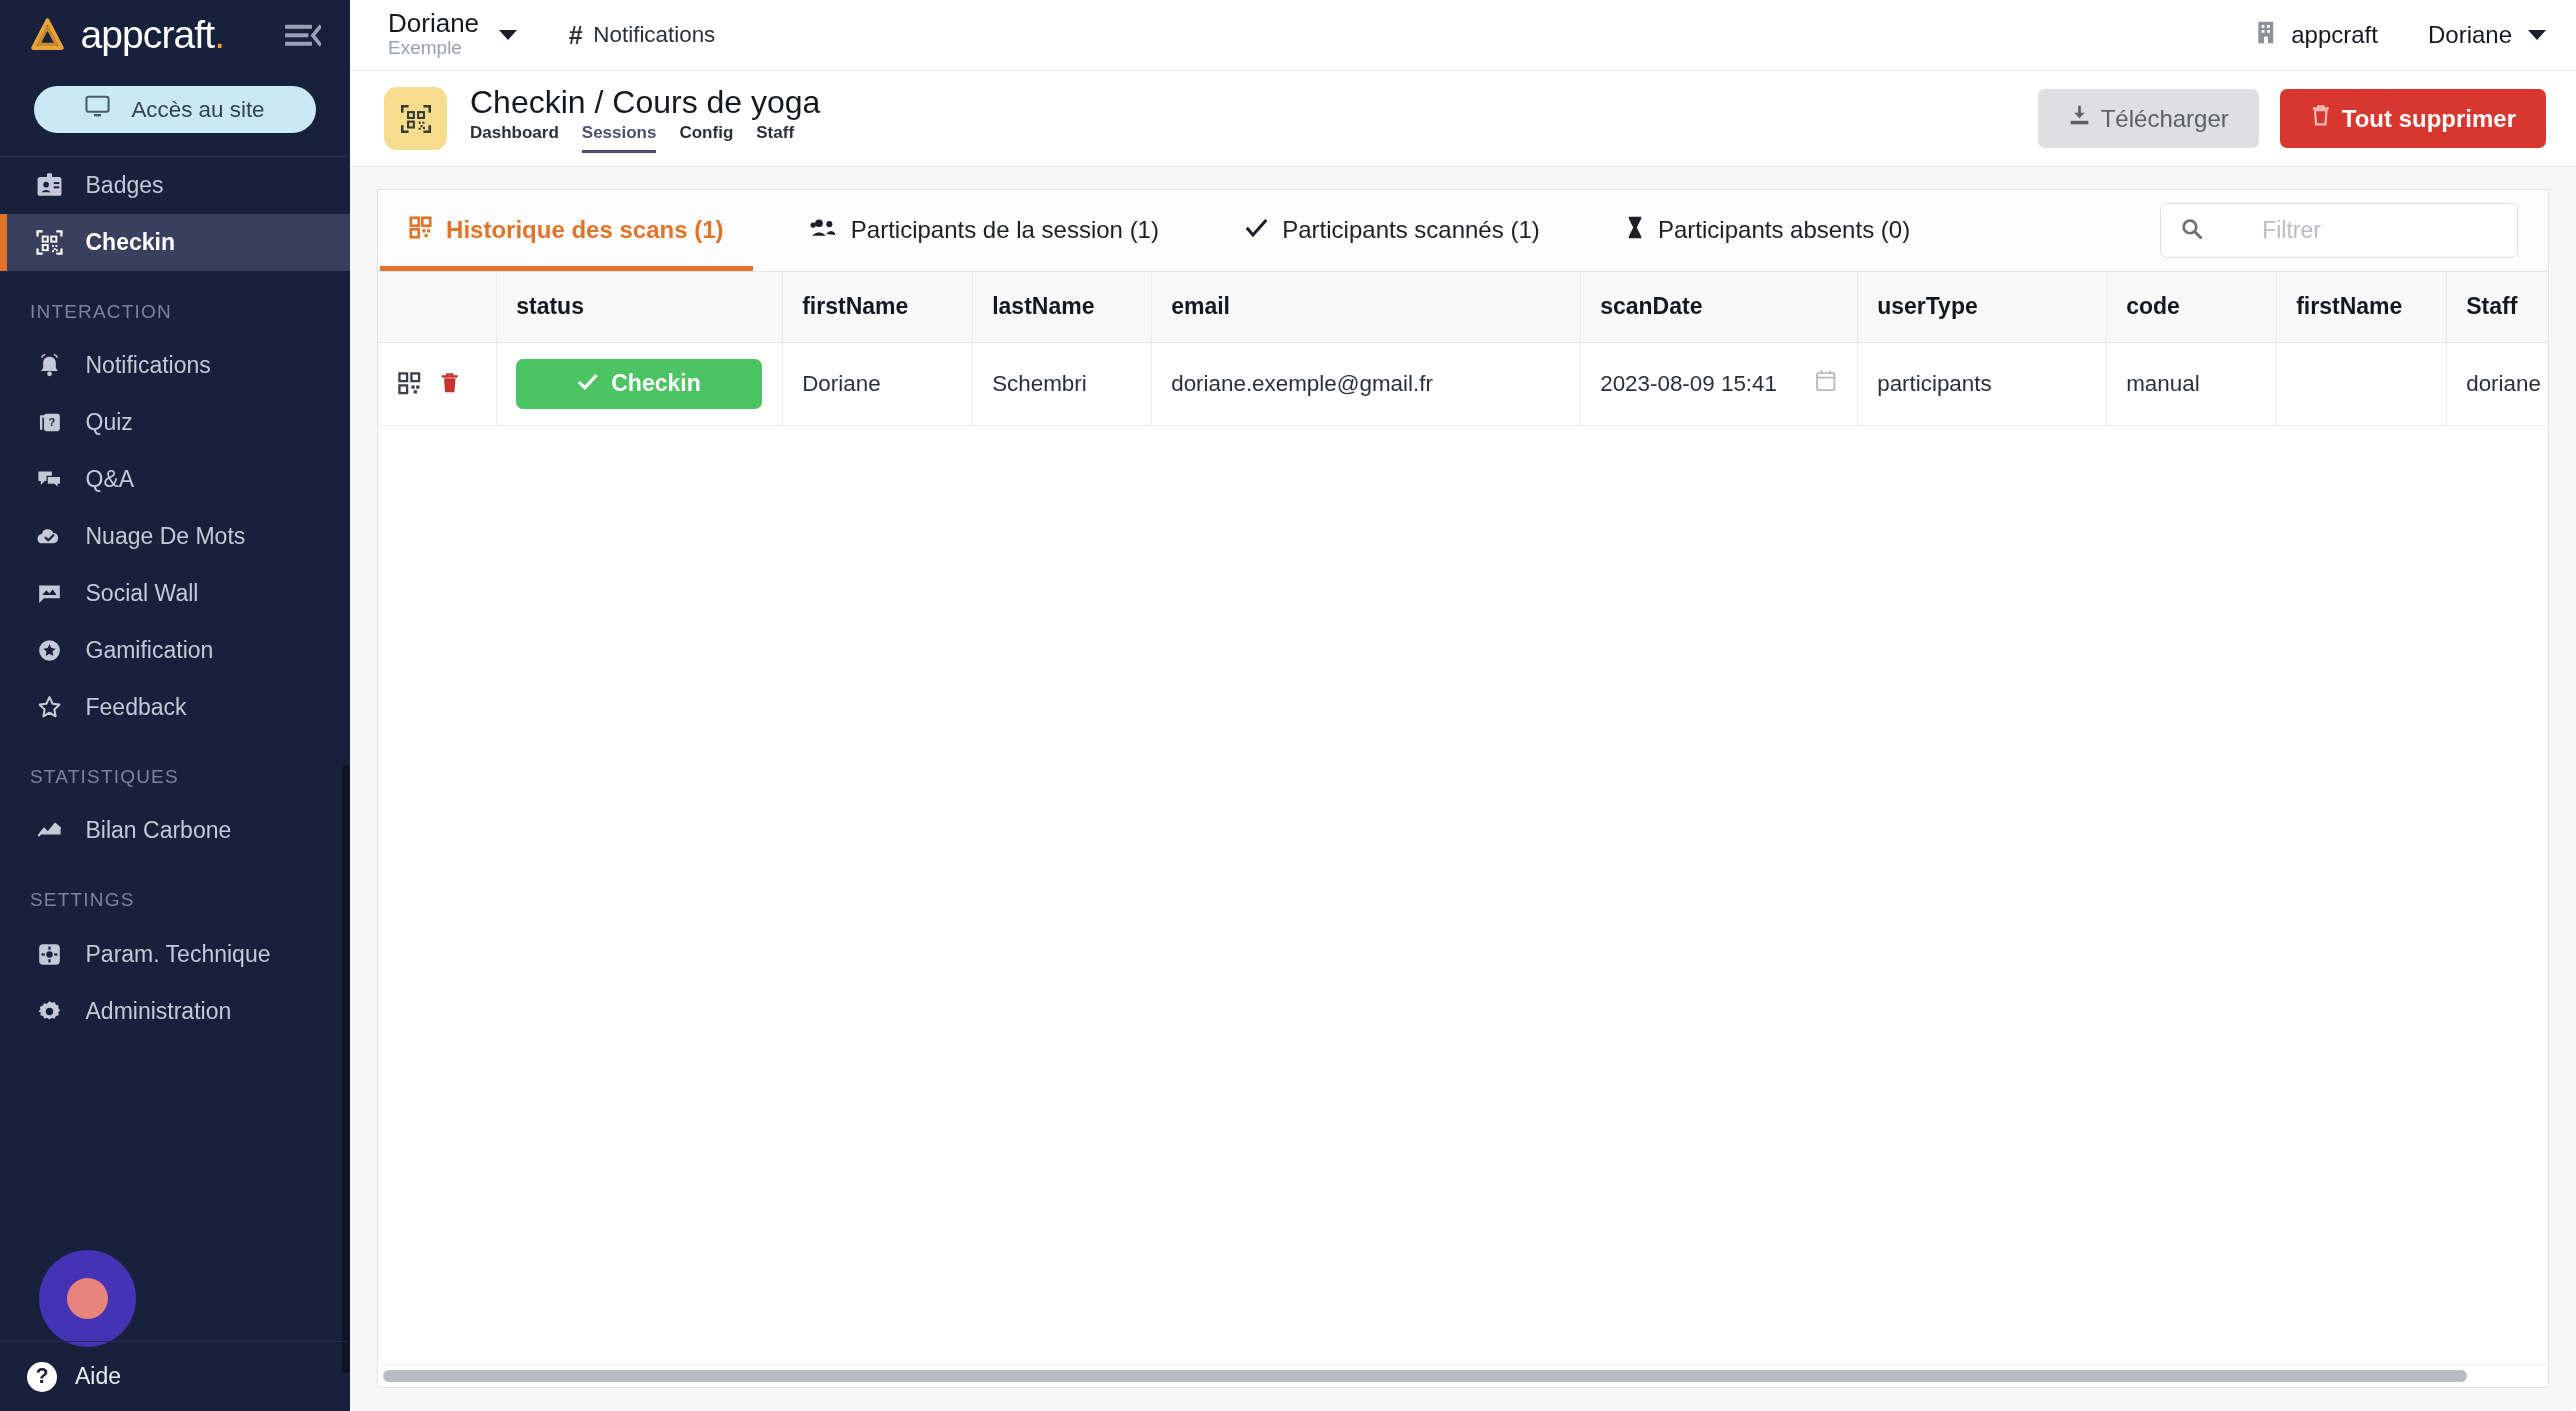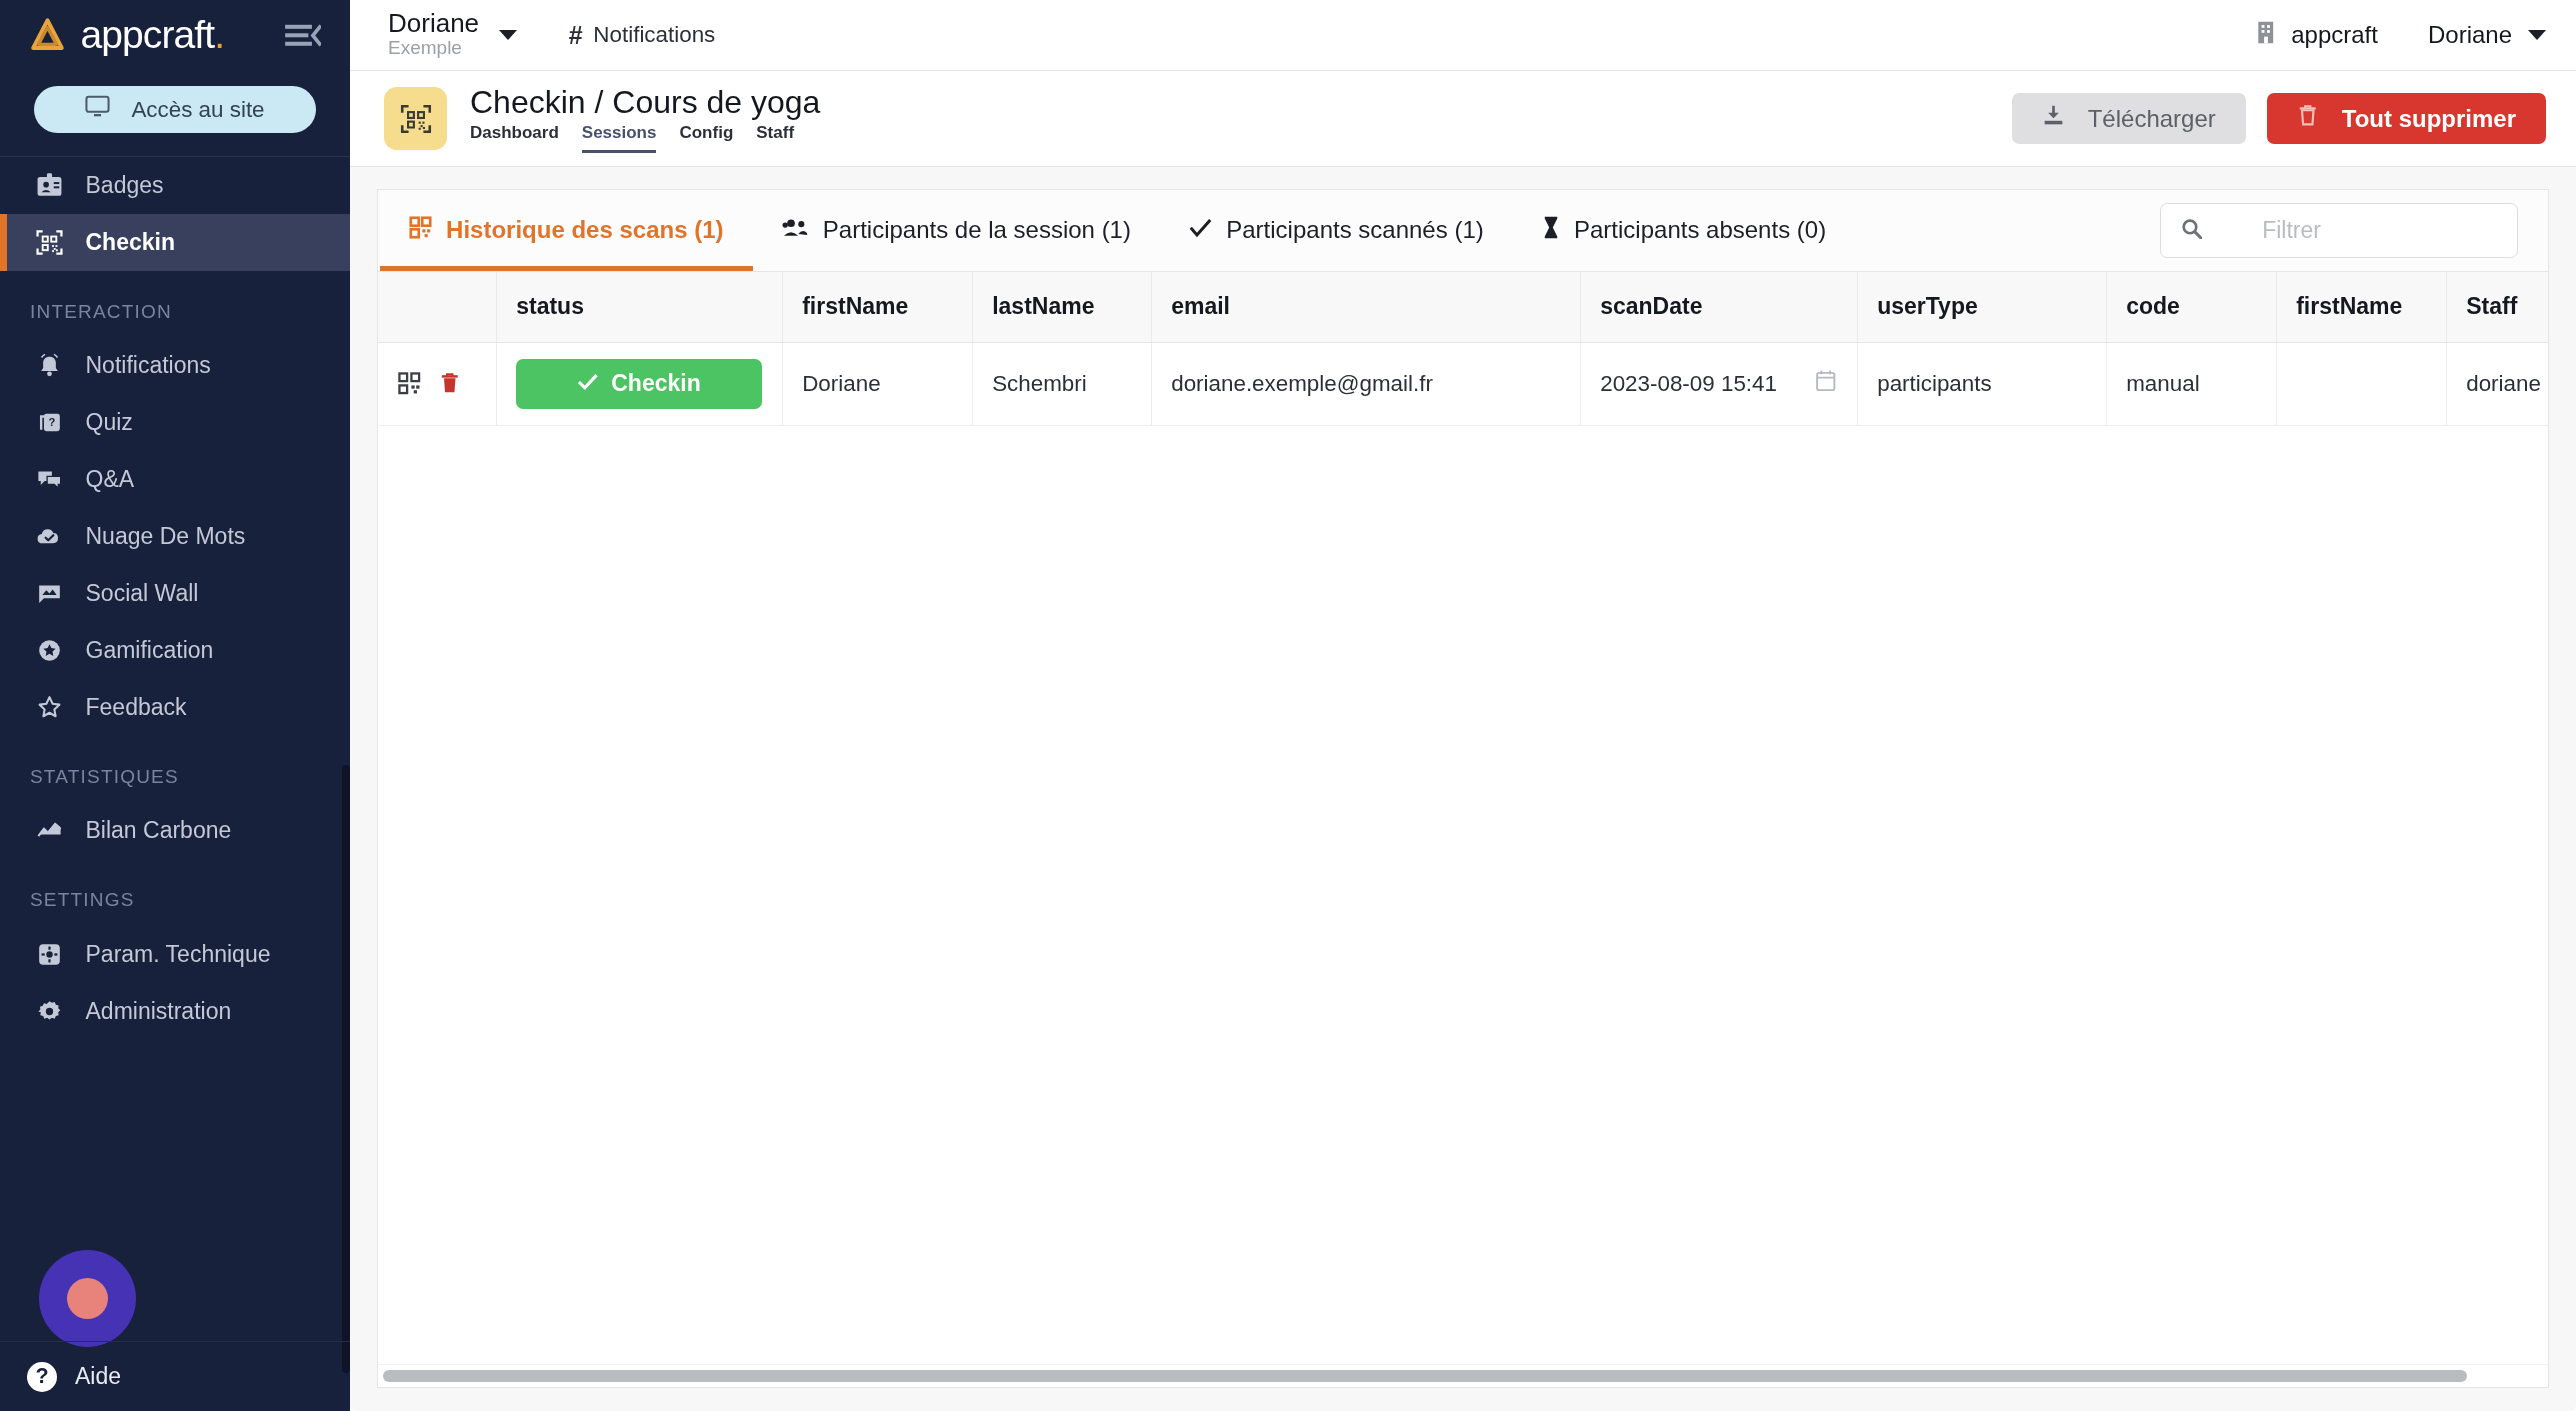--- a/index.html
+++ b/index.html
@@ -120,33 +120,33 @@
   .title-block { margin-left: 23px; text-align: center; }
   .page-title { font-size: 32px; color: #14181f; line-height: 1.18; font-weight: 400; }
   .subnav { display: flex; gap: 23px; margin-top: 1.8px; }
   .subnav a {
     font-size: 17px; color: #2b3038; text-decoration: none;
     padding-bottom: 7.2px; cursor: pointer; font-weight: bold;
   }
   .subnav a.active { color: #47506d; border-bottom: 3.6px solid #47506d; }
   .head-actions { margin-left: auto; display: flex; gap: 21.5px; align-items: center; }
   .btn {
-    height: 51px; border-radius: 7.2px; display: flex; align-items: center;
-    gap: 23px; padding: 0 30px; font-size: 24px; cursor: pointer; border: none;
+    height: 59px; border-radius: 7.2px; display: flex; align-items: center;
+    gap: 10px; padding: 0 30px; font-size: 24px; cursor: pointer; border: none;
     font-family: inherit;
   }
   .btn-grey { background: #dfdfe2; color: #5c6168; }
   .btn-red { background: #d8372f; color: #ffffff; font-weight: bold; }
 
   .content { flex: 1; padding: 21.5px 27px 0 27px; min-height: 0; display: flex; flex-direction: column; }
   .panel { background: #ffffff; border: 0.9px solid #e4e5e8; flex: 1; display: flex; flex-direction: column; min-height: 0; }
 
   .tabs {
     height: 82px; flex: 0 0 82px; display: flex; align-items: center;
-    border-bottom: 0.9px solid #e4e5e8; padding-left: 1.8px; background:#fcfcfc;
+    border-bottom: 0.9px solid #e4e5e8; padding-left: 1.8px; background:#fcfcfc;gap:28px;
   }
   .tab {
     height: 82px; display: flex; align-items: center; gap: 14.3px;
     padding: 0 29px; font-size: 24px; color: #1c1f26; cursor: pointer;
     position: relative;
   }
   .tab.active { color: #e2742a; font-weight: bold; }
   .tab.active::after {
     content: ""; position: absolute; left: 0; bottom: 0;
     width: 100%; height: 5.4px; background: #e2742a;

